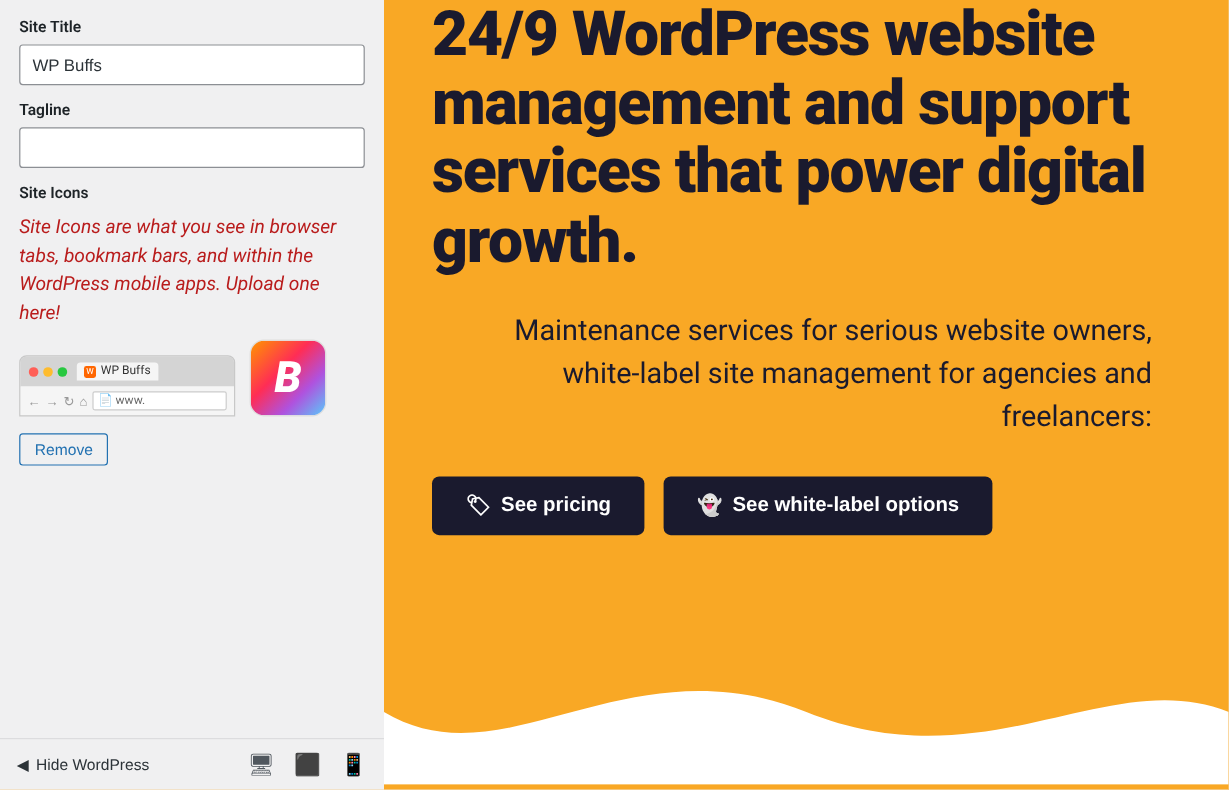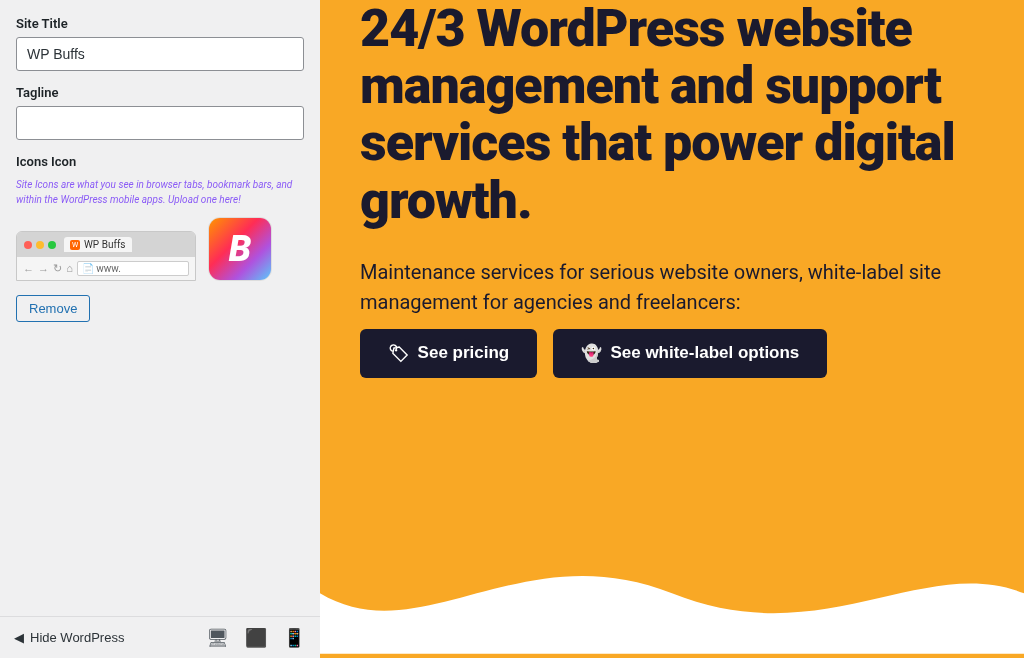--- a/index.html
+++ b/index.html
@@ -49,22 +49,22 @@
     }
 
     .section-label {
       font-size: 13px;
       font-weight: 600;
       color: #1d2327;
       margin-bottom: 8px;
     }
 
     .section-description {
-      font-size: 10px;
-      color: #8b5cf6;
+      font-size: 16px;
+      color: #b91c1c;
       line-height: 1.5;
       margin-bottom: 10px;
       font-style: italic;
     }
 
     .icon-preview-container {
       display: flex;
       align-items: flex-end;
       gap: 12px;
       margin-bottom: 14px;
@@ -244,24 +244,25 @@
     .hero-title {
       font-size: 52px;
       font-weight: 900;
       color: #1a1a2e;
       line-height: 1.1;
       margin-bottom: 28px;
       letter-spacing: -1px;
     }
 
     .hero-subtitle {
-      font-size: 20px;
+      font-size: 24px;
       color: #1a1a2e;
       line-height: 1.5;
-      margin-bottom: 12px;
+      margin-bottom: 32px;
+      text-align: right;
     }
 
     .cta-buttons {
       display: flex;
       gap: 16px;
     }
 
     .cta-btn {
       padding: 14px 28px;
       border-radius: 6px;
@@ -297,21 +298,21 @@
 
 <div class="left-panel">
   <div class="panel-content">
 
     <div class="field-label">Site Title</div>
     <input class="text-input" type="text" value="WP Buffs" style="">
 
     <div class="field-label">Tagline</div>
     <input class="text-input" type="text" style="">
 
-    <div class="section-label">Icons Icon</div>
+    <div class="section-label">Site Icons</div>
 
     <p class="section-description">Site Icons are what you see in browser tabs, bookmark bars, and within the WordPress mobile apps. Upload one here!</p>
 
     <div class="icon-preview-container">
       <div class="browser-mockup">
         <div class="browser-chrome">
           <span class="browser-dot dot-red"></span>
           <span class="browser-dot dot-yellow"></span>
           <span class="browser-dot dot-green"></span>
           <div class="browser-tab">
@@ -352,21 +353,21 @@
     <div class="device-icons">
       <span class="device-icon">🖥</span>
       <span class="device-icon">⬛</span>
       <span class="device-icon">📱</span>
     </div>
   </div>
 </div>
 
 <div class="right-panel">
   <div class="site-content">
-    <h1 class="hero-title">24/3 WordPress website management and support services that power digital growth.</h1>
+    <h1 class="hero-title">24/9 WordPress website management and support services that power digital growth.</h1>
     <p class="hero-subtitle">Maintenance services for serious website owners, white-label site management for agencies and freelancers:</p>
     <div class="cta-buttons">
       <button class="cta-btn cta-btn-primary">
         <span>🏷</span>
         <span>See pricing</span>
       </button>
       <button class="cta-btn cta-btn-secondary">
         <span>👻</span>
         <span>See white-label options</span>
       </button>

